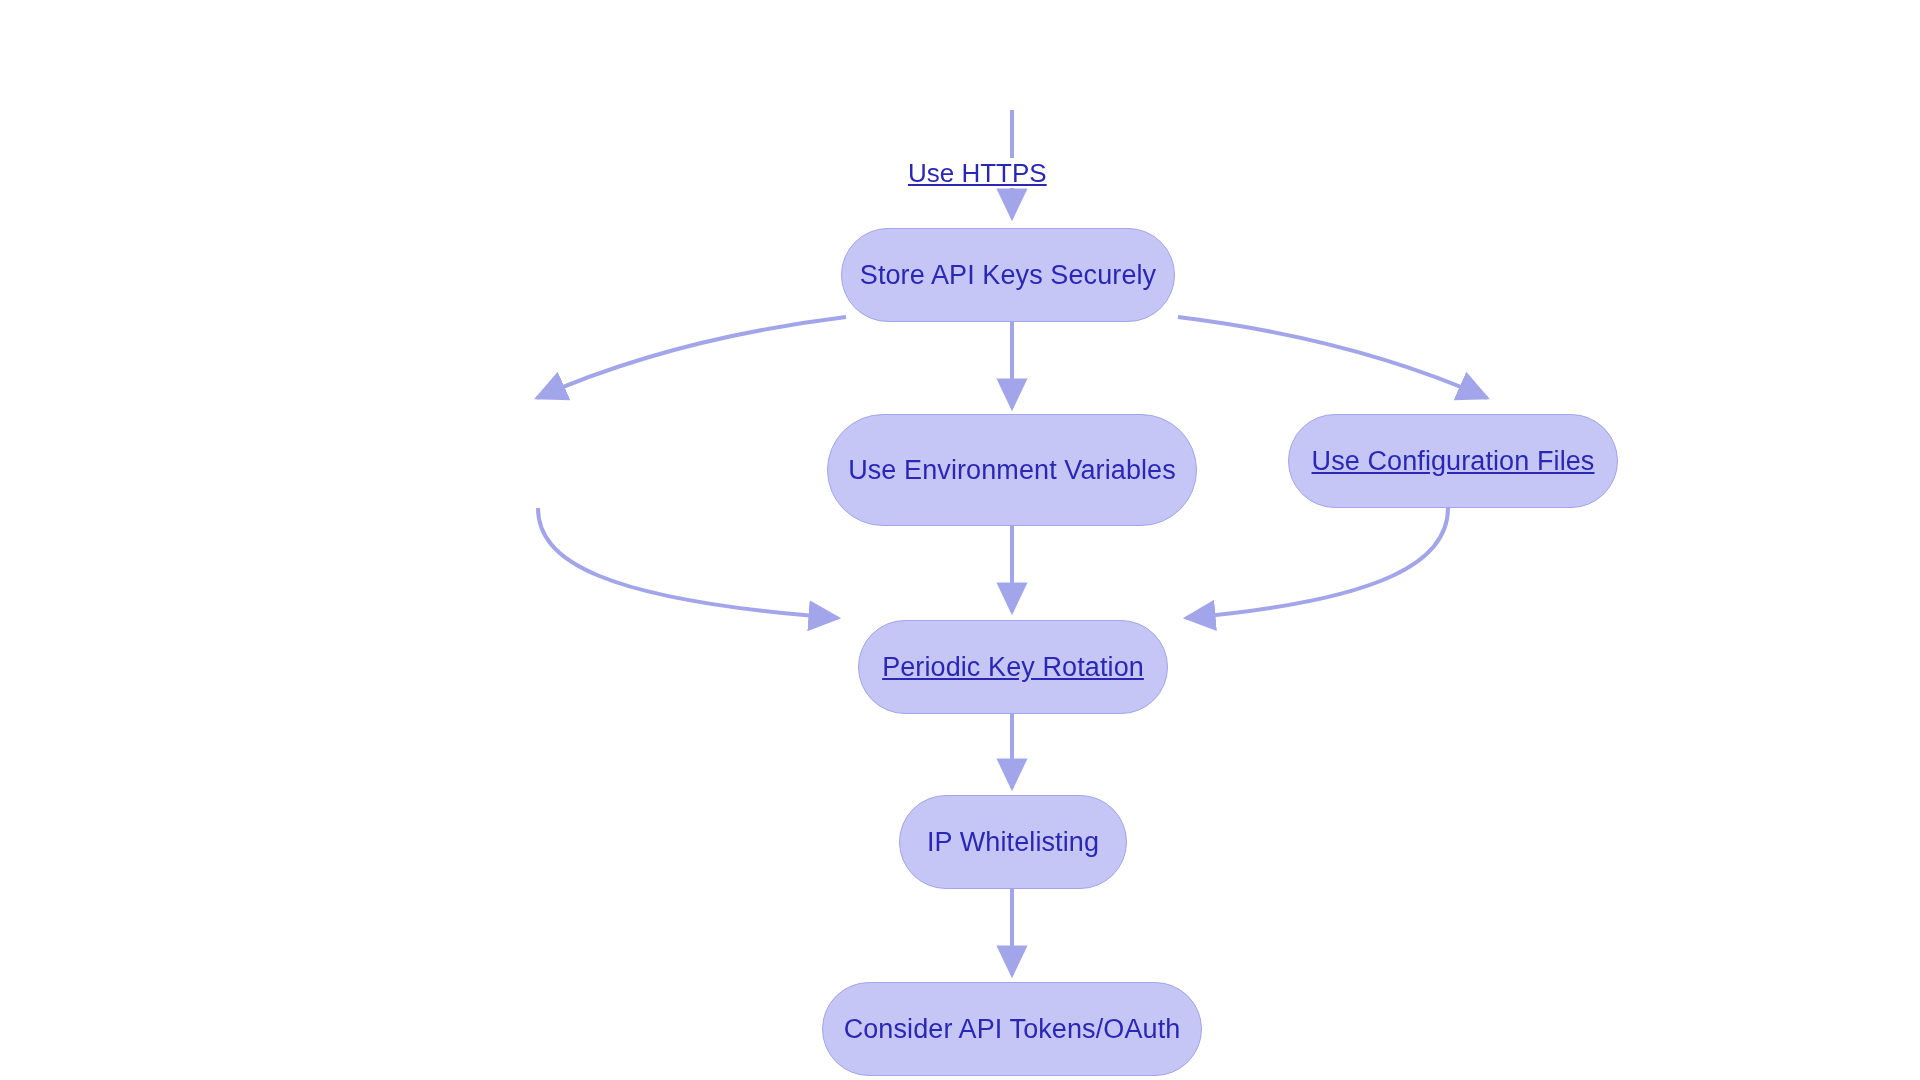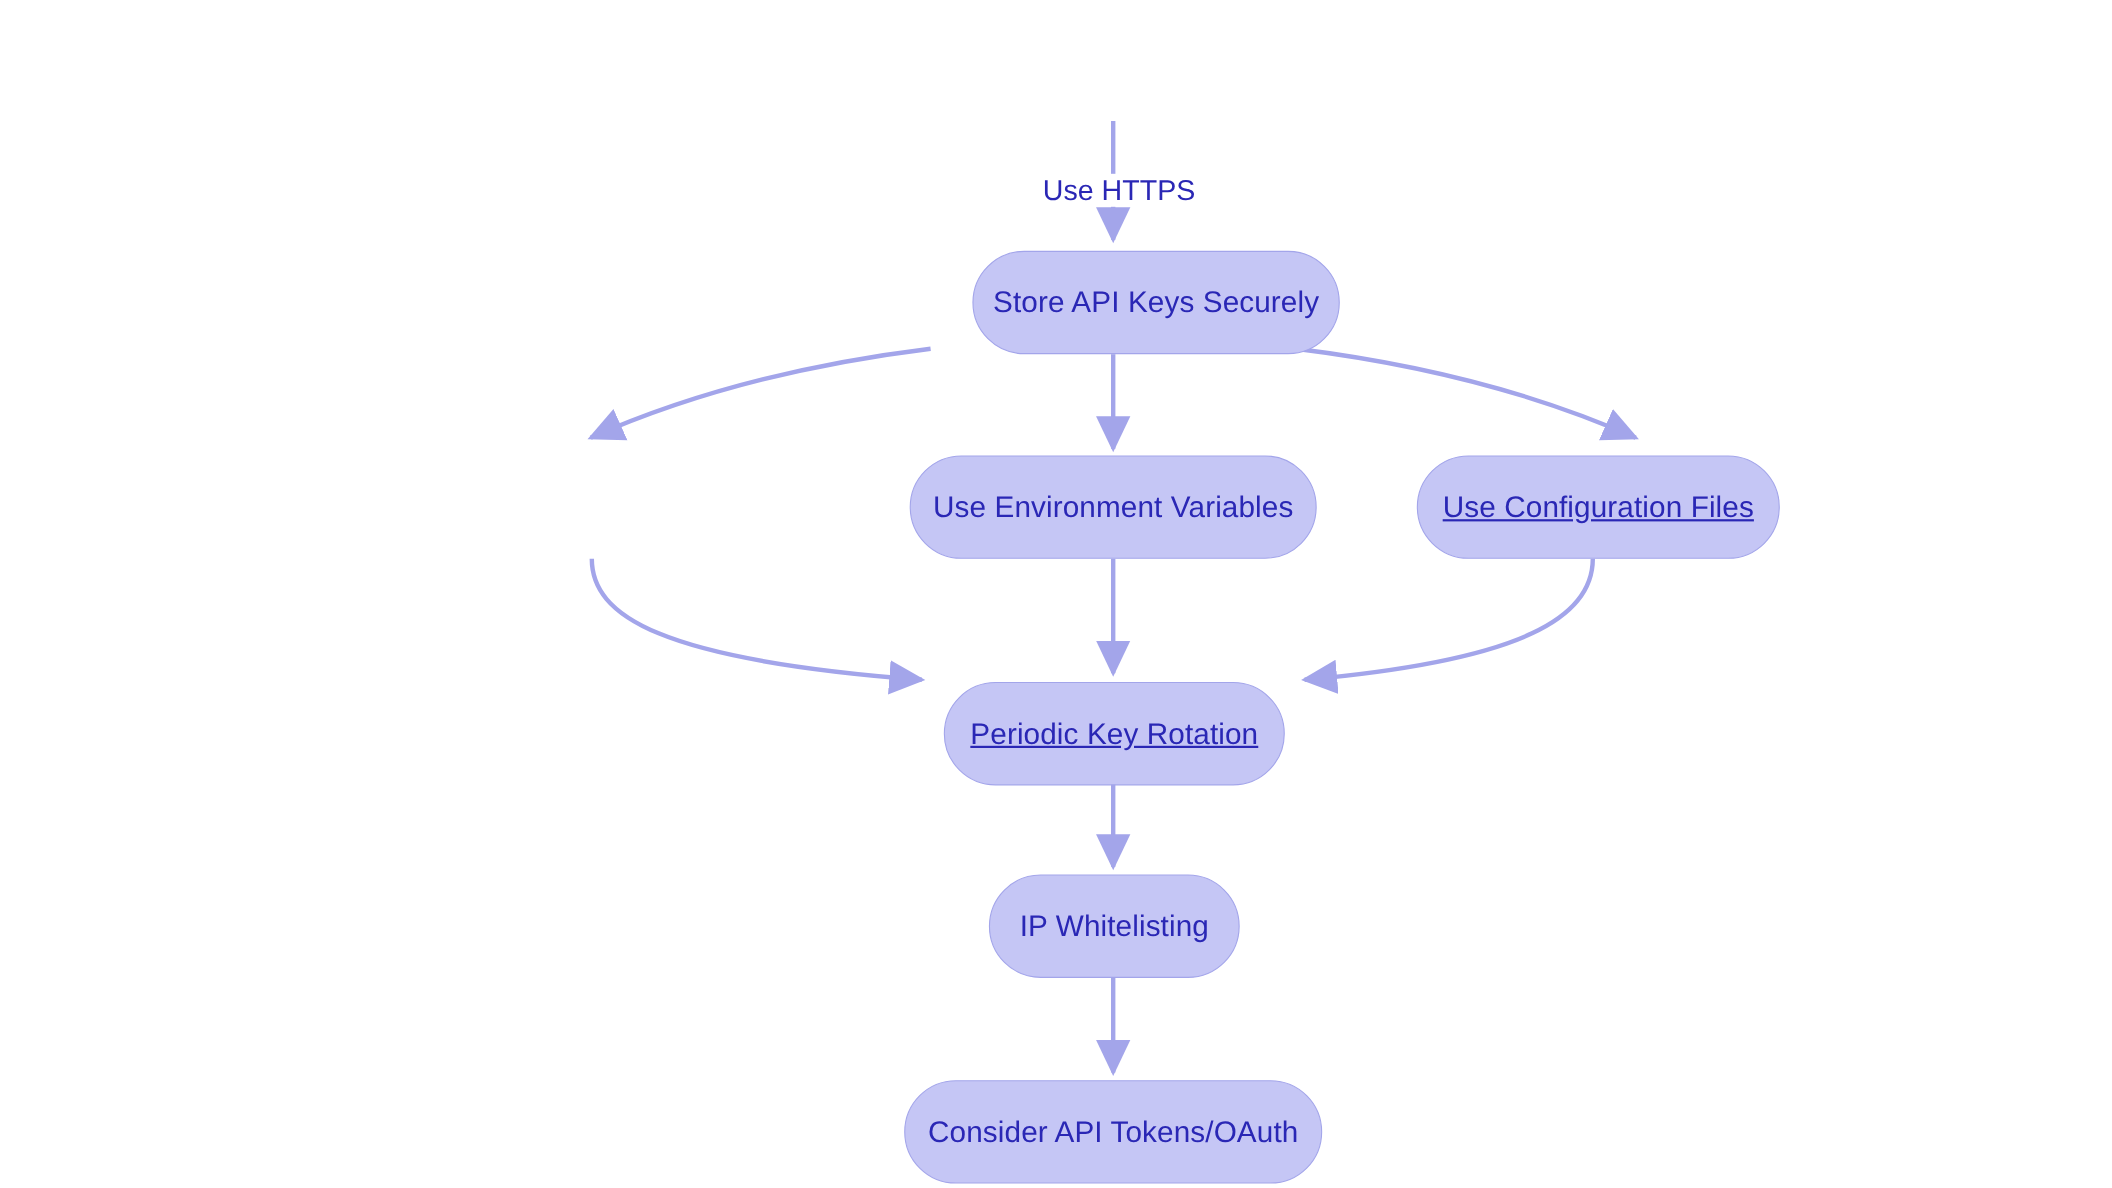--- a/index.html
+++ b/index.html
@@ -87,40 +87,40 @@
     <path d="M1012,508 L1012,612" stroke="#a3a5ea" stroke-width="4" fill="none" marker-end="url(#arrowhead)"></path>
 
     <path d="M1448,508 C1448,560 1388,600 1186,618" stroke="#a3a5ea" stroke-width="4" fill="none" marker-end="url(#arrowhead)"></path>
 
     <path d="M1012,695 L1012,788" stroke="#a3a5ea" stroke-width="4" fill="none" marker-end="url(#arrowhead)"></path>
 
     <path d="M1012,882 L1012,975" stroke="#a3a5ea" stroke-width="4" fill="none" marker-end="url(#arrowhead)"></path>
   </svg>
 
 
-  <div class="node" style="left:884px; top:228px; width:334px; height:94px;text-align:right;">
+  <div class="node" style="left:841px; top:228px; width:334px; height:94px;text-align:right;">
     <span class="node-label">Store API Keys Securely</span>
   </div>
 
 
-  <div class="node" style="left:827px; top:414px; width:370px; height:94px;">
+  <div class="node" style="left:827px; top:414px; width:370px; height:112px;">
     <span class="node-label">Use Environment Variables</span>
   </div>
 
   <div class="node" style="left:1288px; top:414px; width:330px; height:94px;text-decoration:underline;">
     <span class="node-label">Use Configuration Files</span>
   </div>
 
   <div class="node" style="left:858px; top:620px; width:310px; height:94px;text-decoration:underline;">
     <span class="node-label">Periodic Key Rotation</span>
   </div>
 
   <div class="node" style="left:899px; top:795px; width:228px; height:94px;">
     <span class="node-label">IP Whitelisting</span>
   </div>
 
   <div class="node" style="left:822px; top:982px; width:380px; height:94px;">
     <span class="node-label">Consider API Tokens/OAuth</span>
   </div>
 
-  <div class="edge-label" style="left:942px; top:158px;">Use HTTPS</div>
+  <div class="edge-label" style="left:902px; top:158px;text-decoration:underline;">Use HTTPS</div>
 
 </div>
 
 </body></html>

